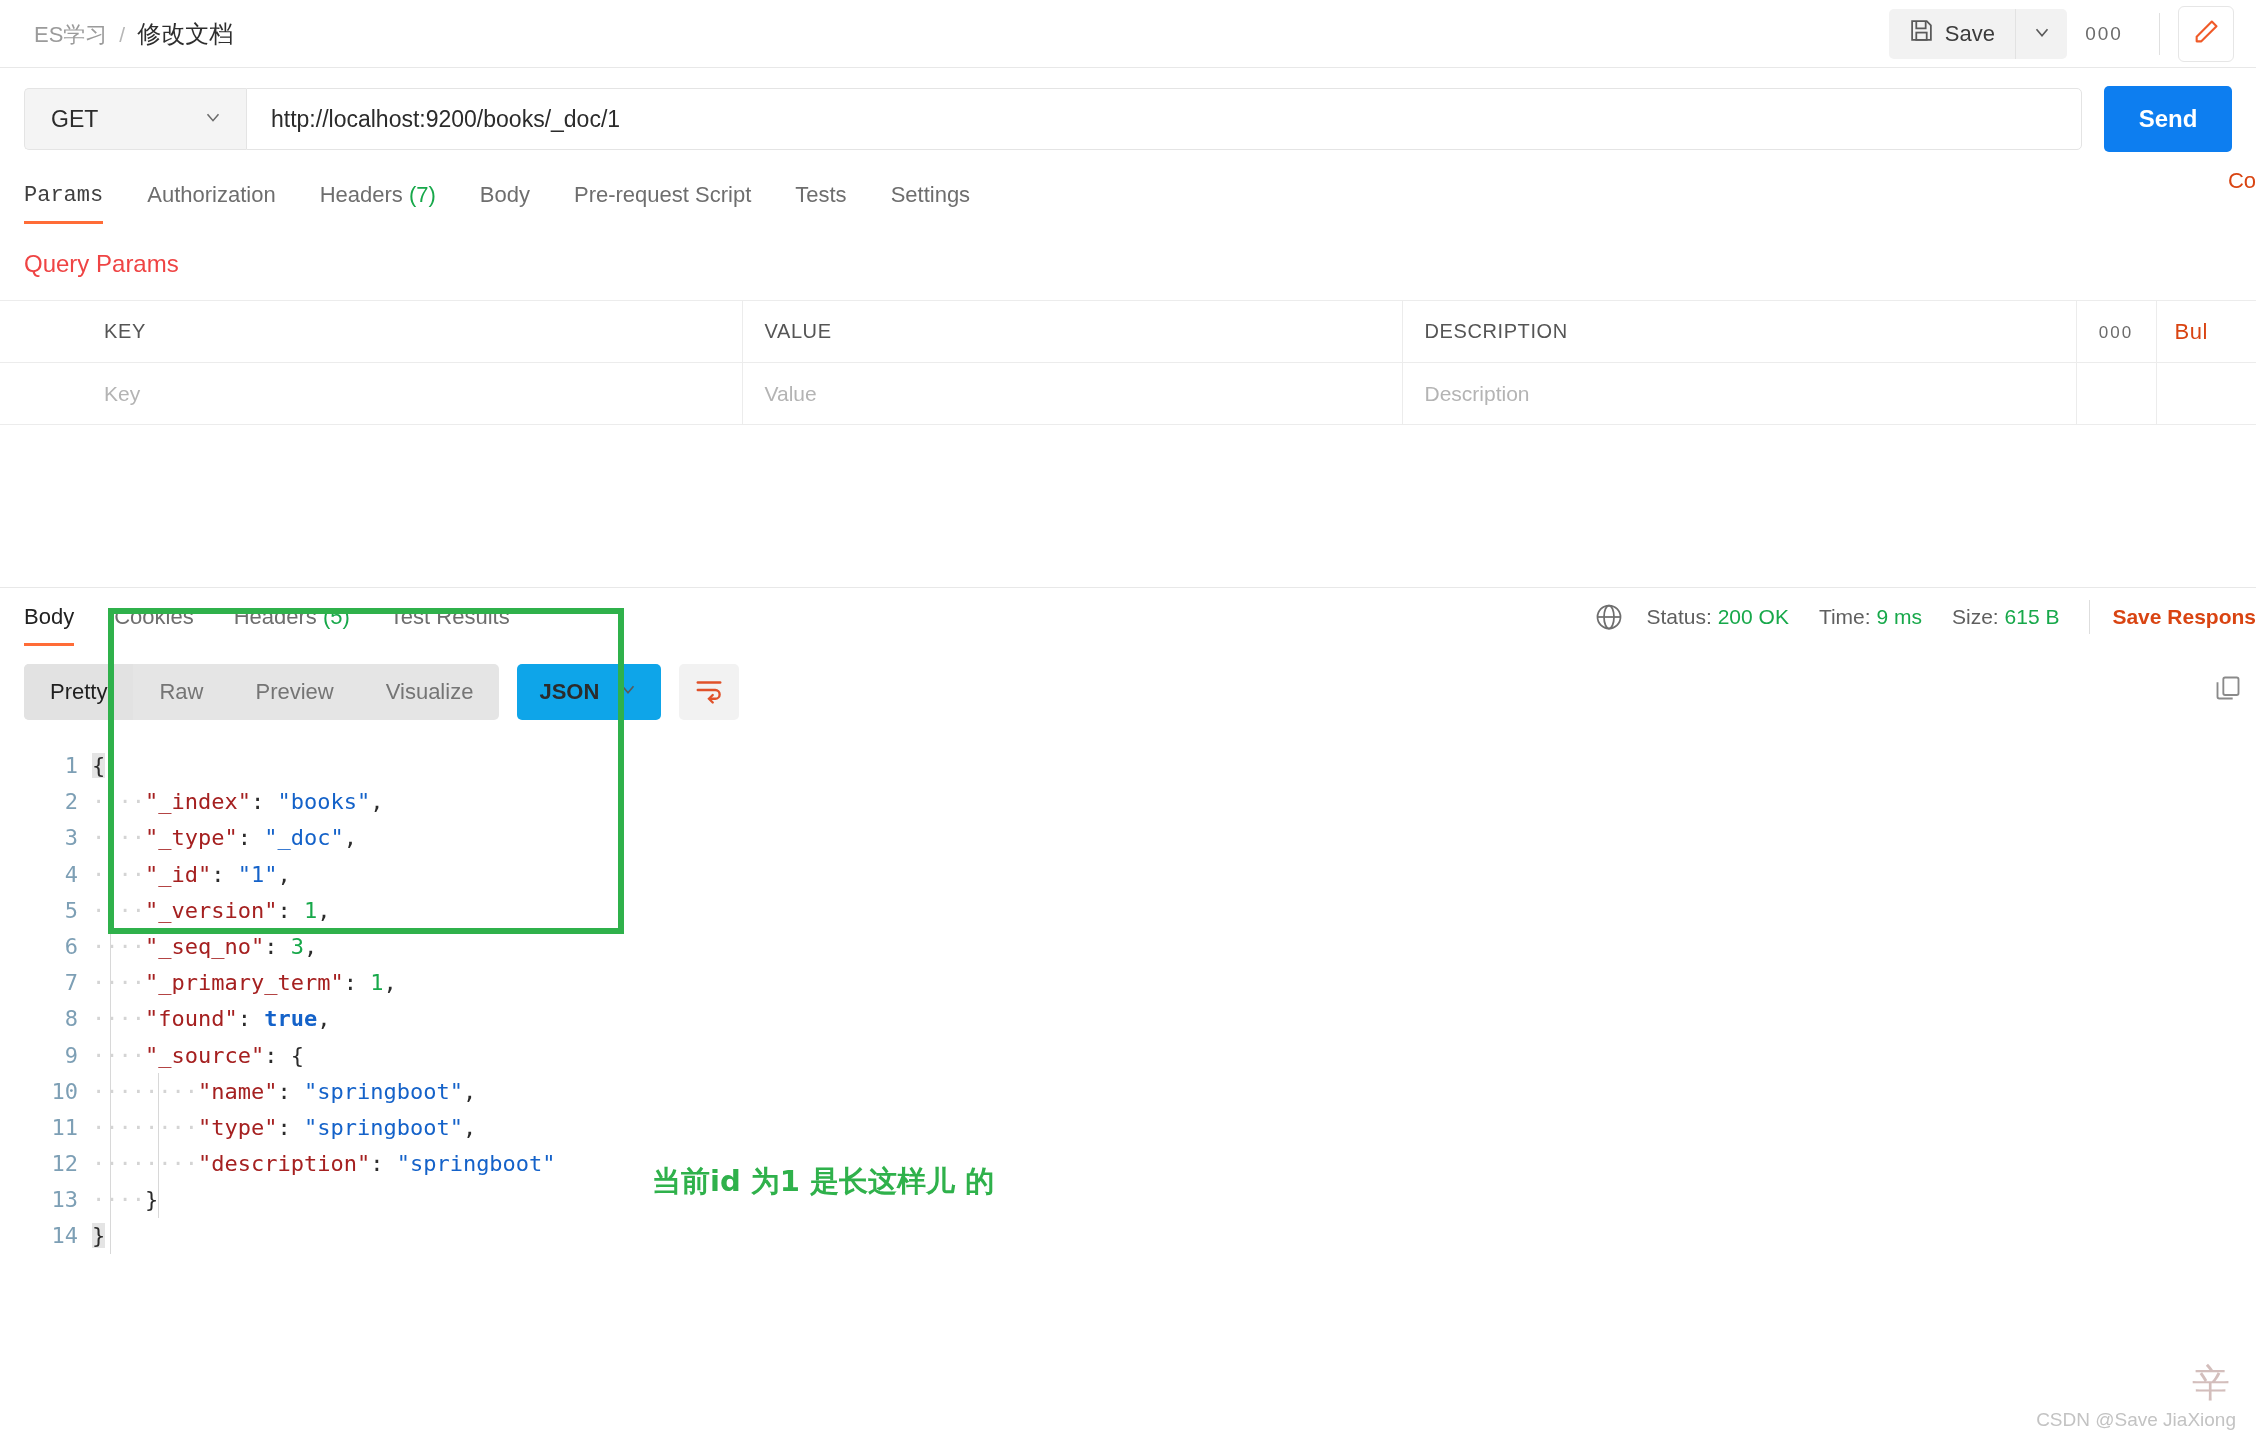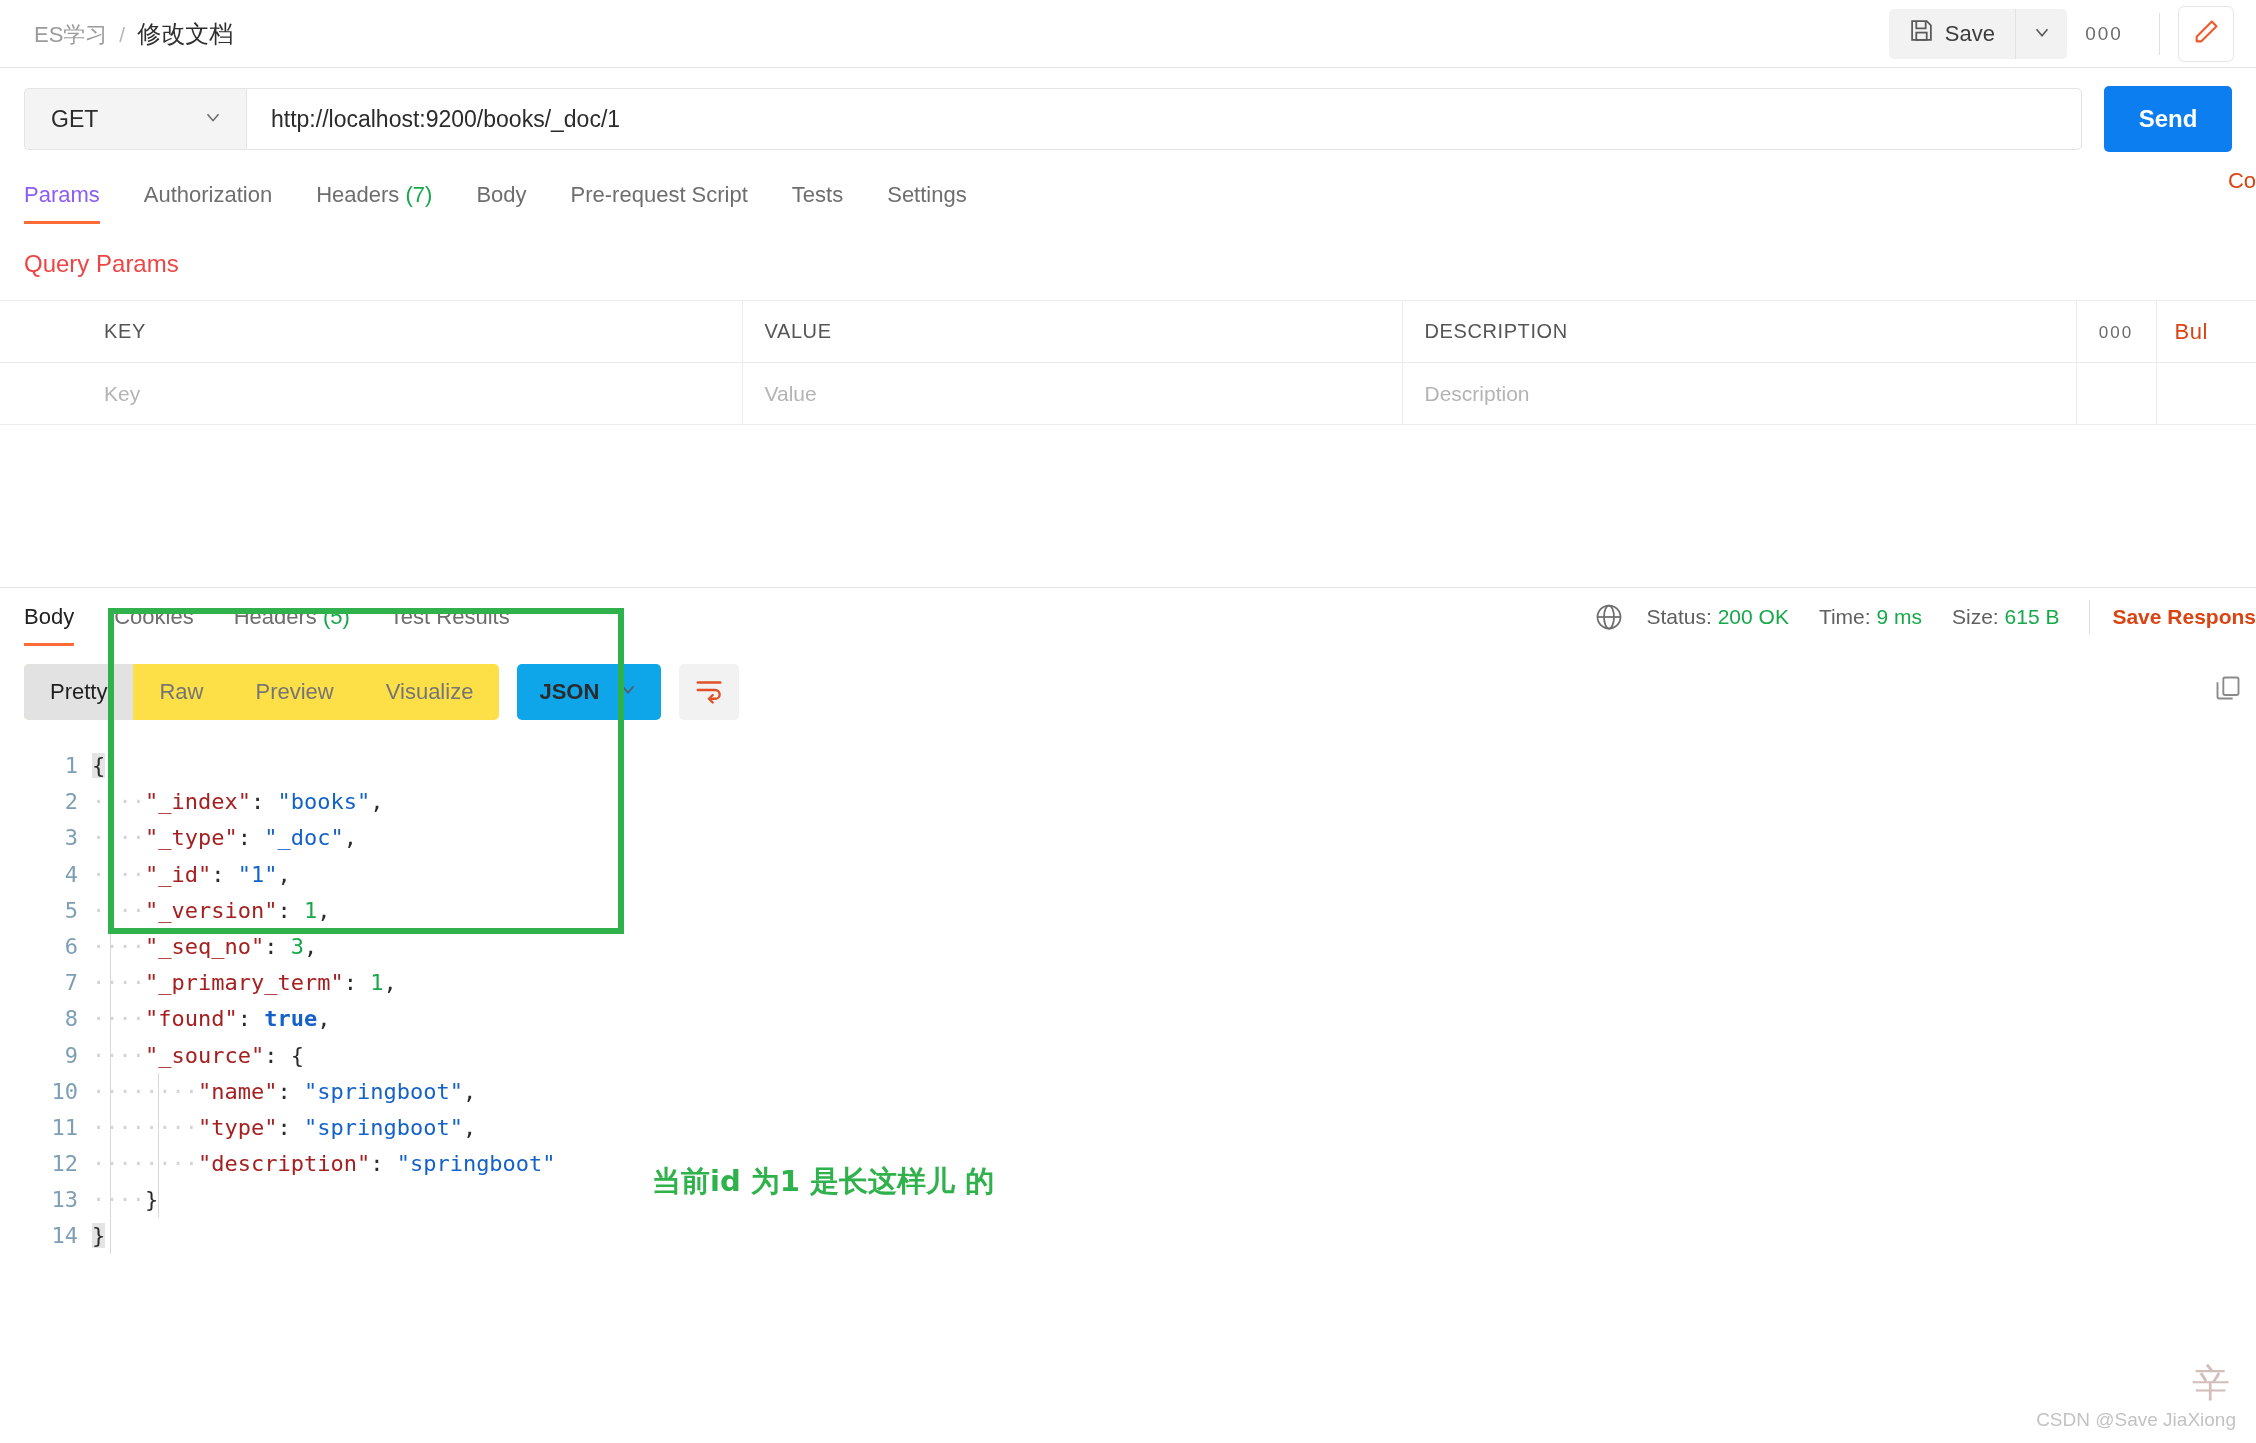--- a/index.html
+++ b/index.html
@@ -104,21 +104,21 @@
     padding: 0 0 0 24px;
     height: 56px;
     position: relative;
   }
   .req-tab {
     font-size: 22px; color: #6e6e6e;
     padding: 0 0 13px 0; margin-right: 44px;
     cursor: pointer; white-space: nowrap;
     border-bottom: 3px solid transparent;
   }
-  .req-tab.active { color: #8b5cf6; border-bottom-color: #ff6c37; }
+  .req-tab.active { color: #404040; border-bottom-color: #ff6c37; font-family: Liberation Mono, monospace; }
   .req-tab .count { color: #17a84a; }
   .cookies-link {
     position: absolute; right: 0; top: 0;
     color: #d94412; font-size: 22px;
     padding-bottom: 13px; cursor: pointer;
     white-space: nowrap;
   }
 
   
   .qp-title {
@@ -173,21 +173,21 @@
   .meta-div { width: 1px; height: 34px; background: #dedede; margin: 0 22px 0 0; }
   .save-resp { color: #d94412; font-size: 21px; font-weight: bold; cursor: pointer; }
 
   
   .body-toolbar {
     display: flex; align-items: center;
     padding: 18px 0 16px 24px; gap: 18px;
     position: relative;
   }
   .seg {
-    display: flex; background: #fde047; border-radius: 5px; overflow: hidden;
+    display: flex; background: #e5e5e5; border-radius: 5px; overflow: hidden;
   }
   .seg-item {
     padding: 0 26px; height: 56px;
     display: flex; align-items: center;
     font-size: 22px; color: #757575; cursor: pointer;
   }
   .seg-item.active { background: #e2e2e2; color: #1f1f1f; }
   .json-select {
     display: flex; align-items: center; gap: 18px;
     background: #0ea5e9; border-radius: 5px;

